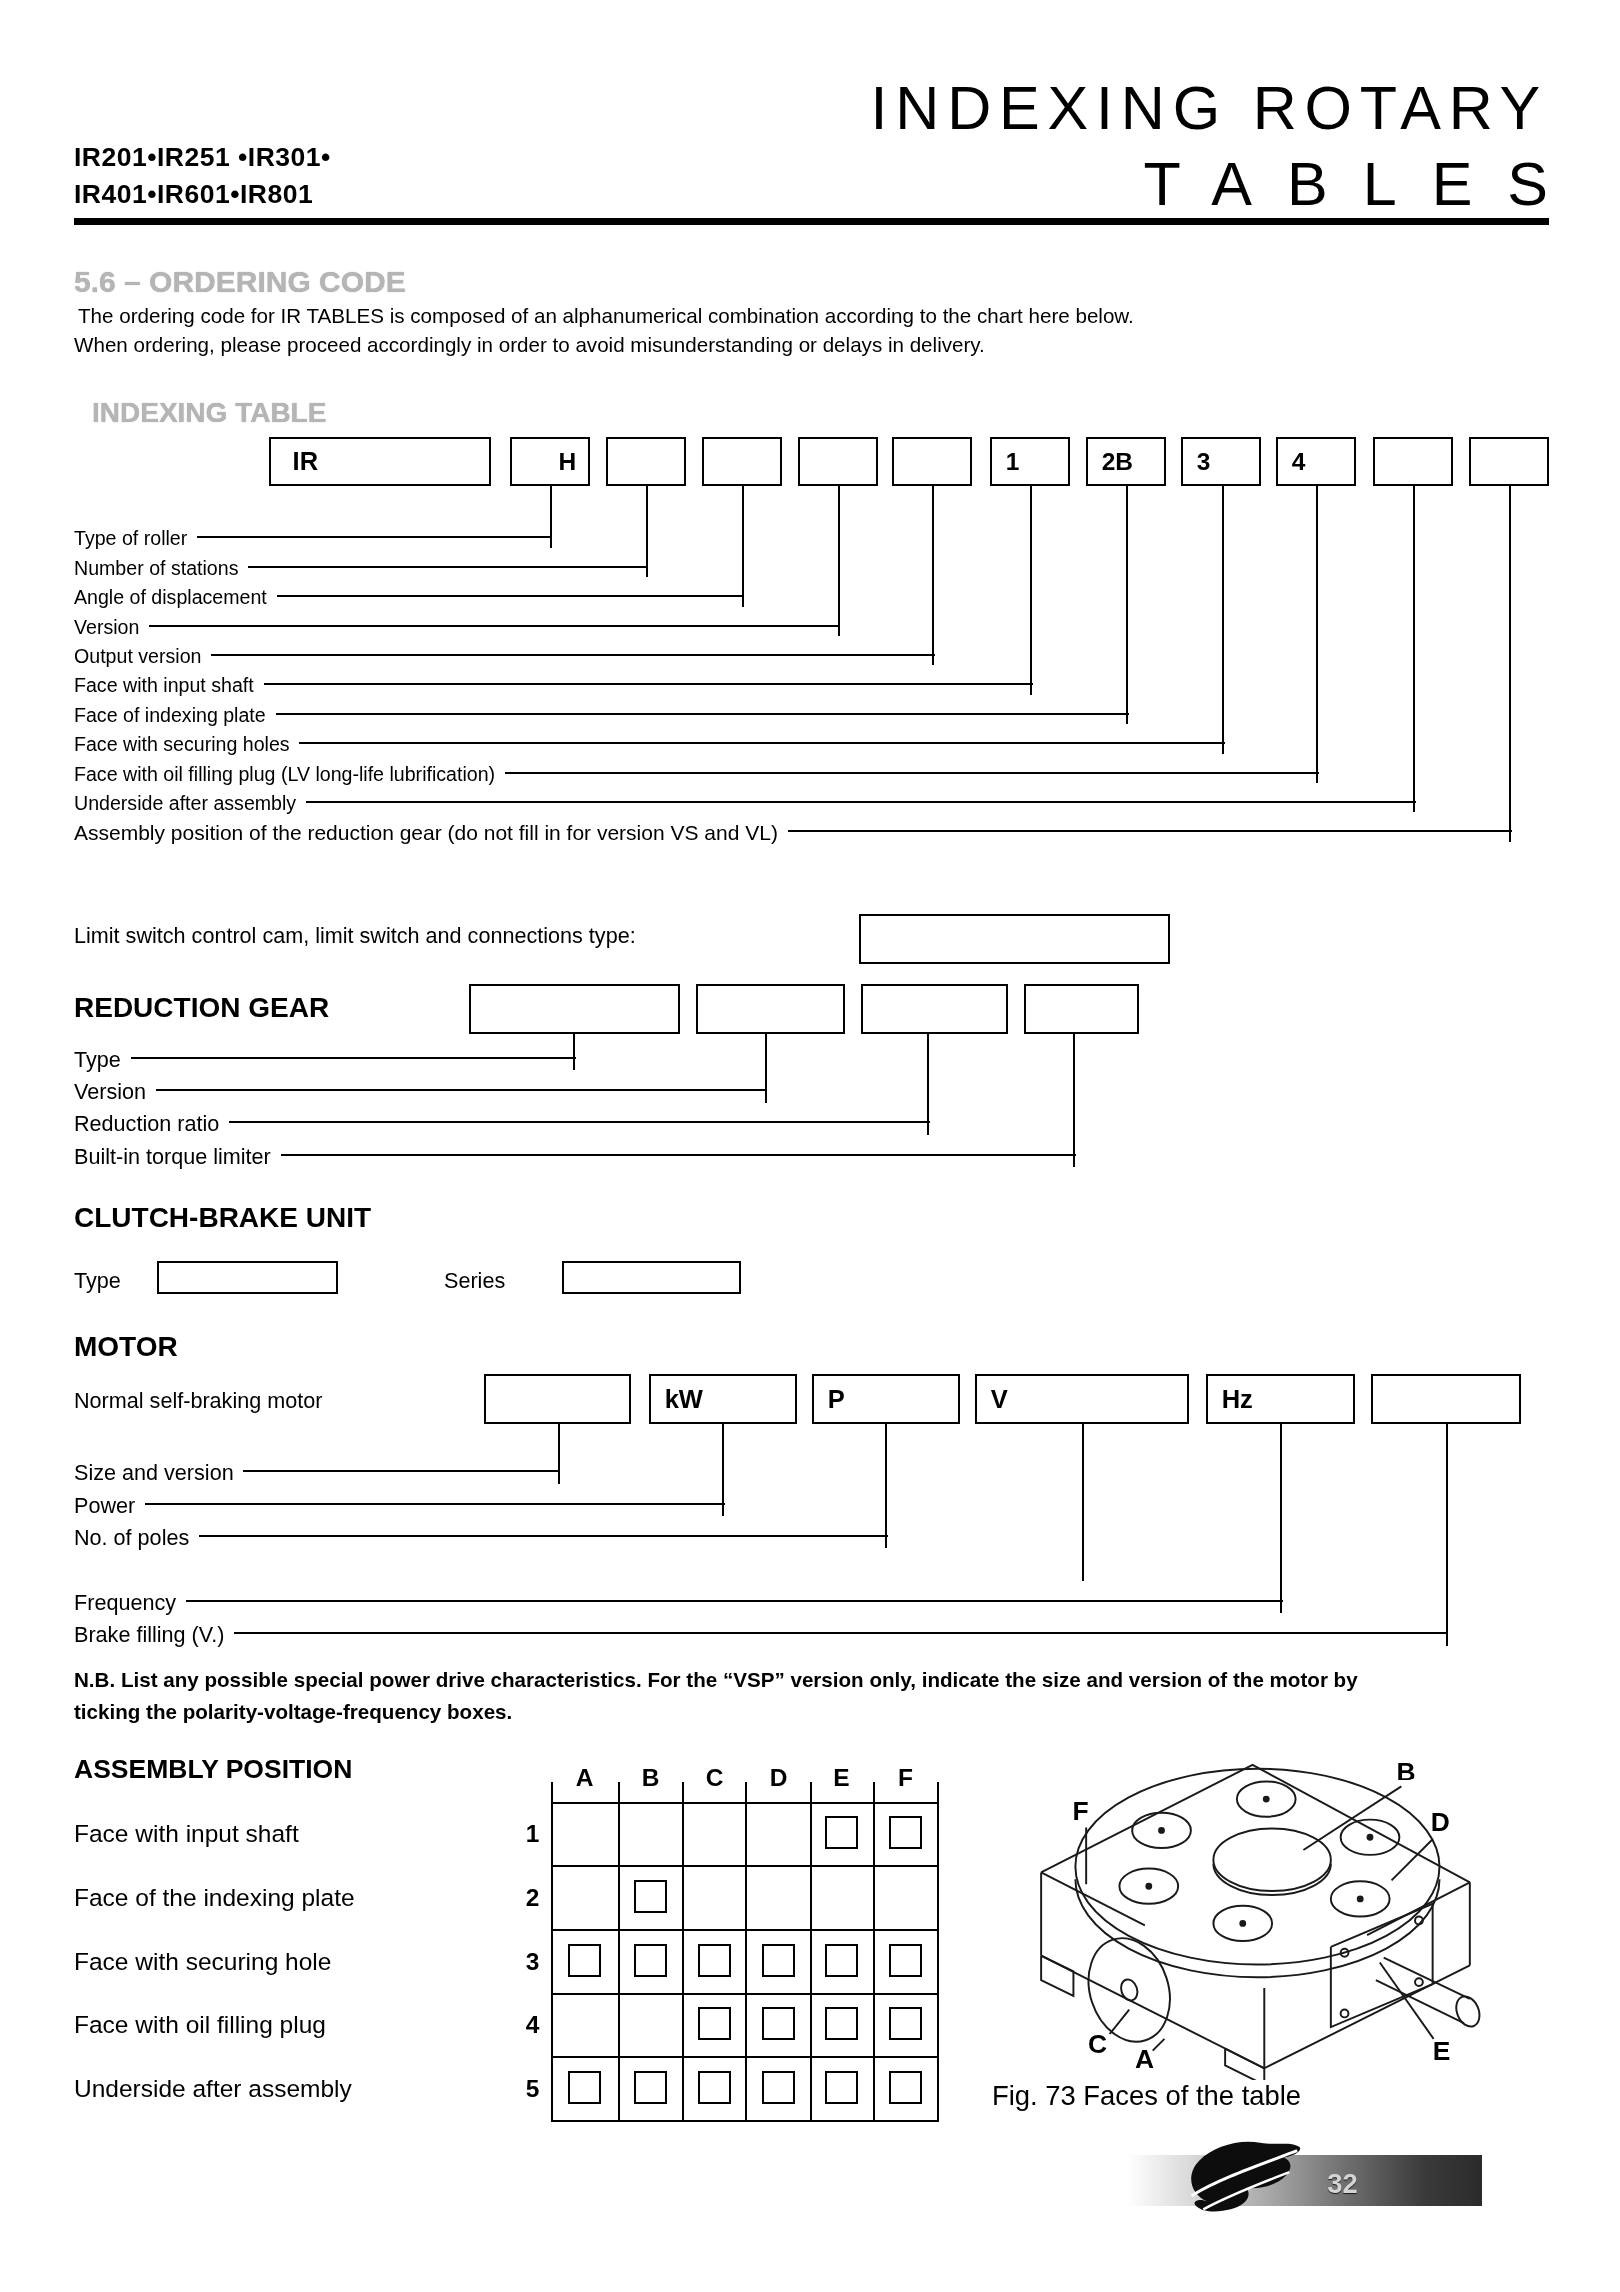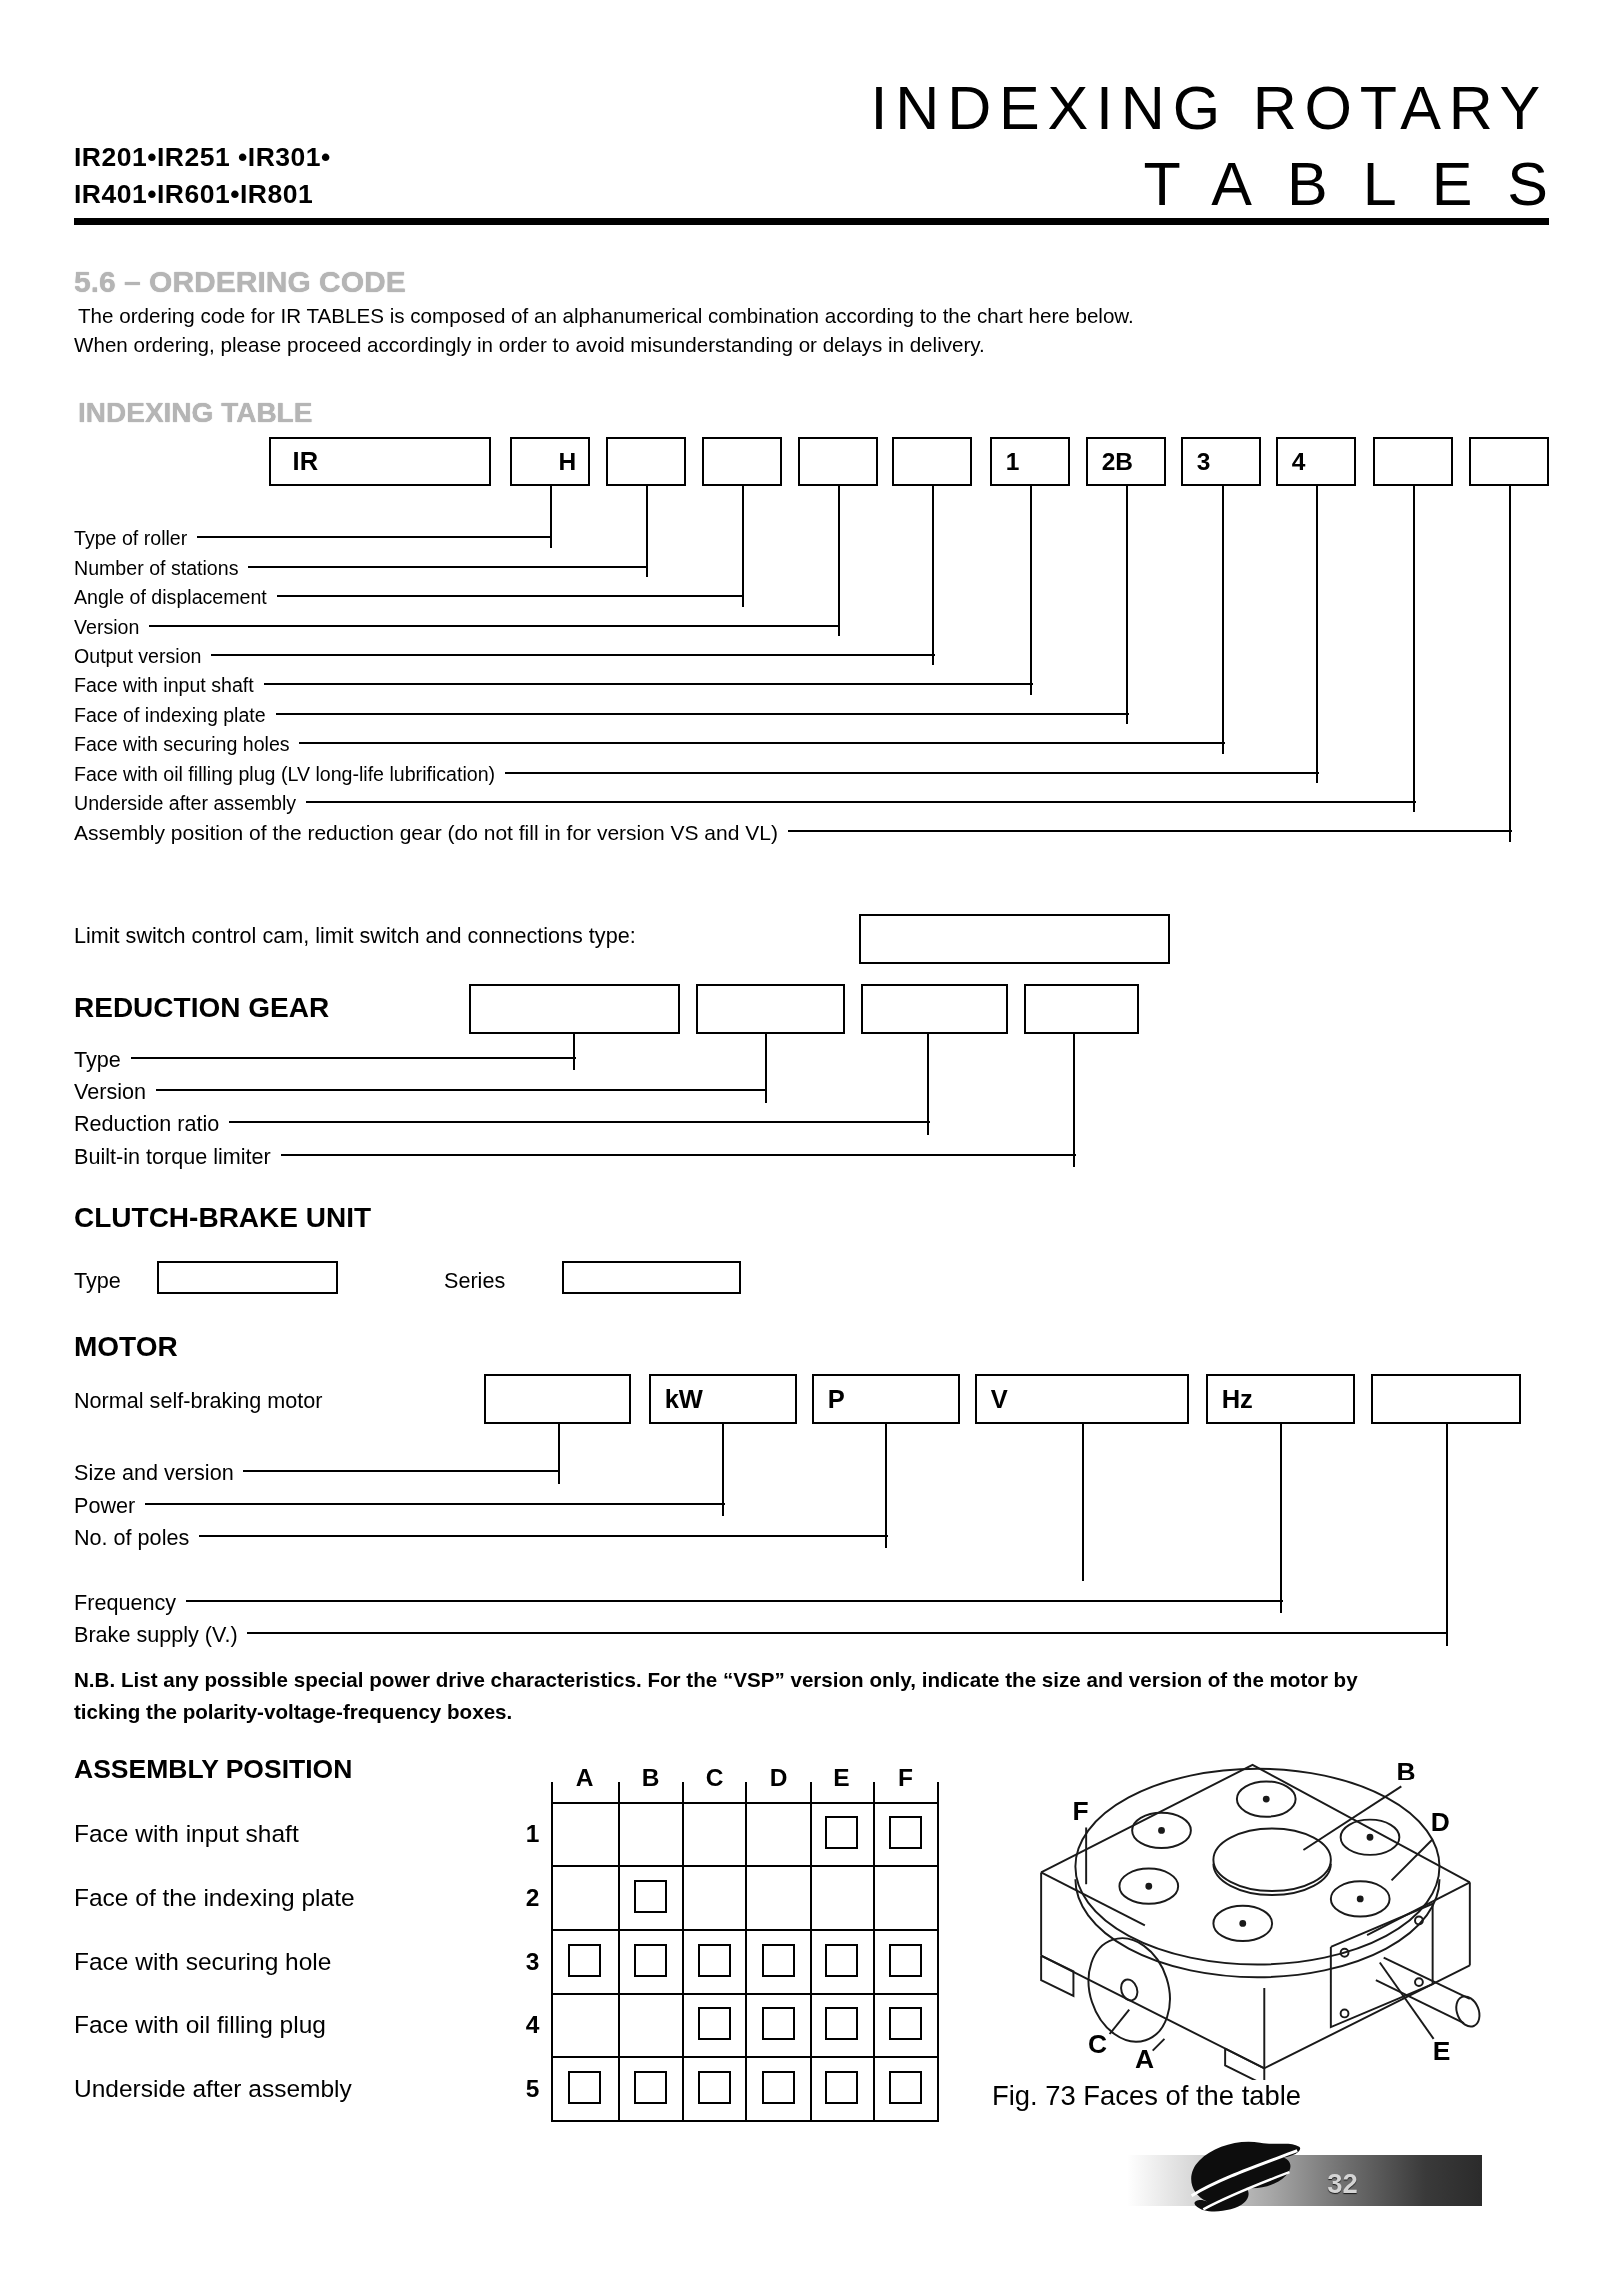--- a/index.html
+++ b/index.html
@@ -51,21 +51,21 @@
   <div class="abs" style="right:72px;top:73px;text-align:right;">
     <div class="title-line">INDEXING ROTARY</div>
     <div class="title-line2" style="margin-top:5.9px;margin-right:-35px;">TABLES</div>
   </div>
   <div class="abs rule" style="left:74px;top:218px;width:1475px;height:6.9px;"></div>
 
   <div class="abs h-gray nowrap" style="left:74px;top:265px;font-size:30px;">5.6 – ORDERING CODE</div>
   <div class="abs body-text nowrap" style="left:78px;top:304px;">The ordering code for IR TABLES is composed of an alphanumerical combination according to the chart here below.</div>
   <div class="abs body-text nowrap" style="left:74px;top:333px;">When ordering, please proceed accordingly in order to avoid misunderstanding or delays in delivery.</div>
 
-  <div class="abs h-gray nowrap" style="left:78px;top:397px;font-size:28px;">INDEXING TABLE</div>
+  <div class="abs h-gray nowrap" style="left:92px;top:397px;font-size:28px;">INDEXING TABLE</div>
 
   <div class="box left" style="left:269px;top:437px;width:222px;height:49px;font-size:25.5px;padding-left:21.6px;">IR</div>
   <div class="box right" style="left:510px;top:437px;width:80px;height:49px;font-size:24.5px;">H</div>
   <div class="box left" style="left:606px;top:437px;width:80px;height:49px;font-size:24.5px;"></div>
   <div class="box left" style="left:702px;top:437px;width:80px;height:49px;font-size:24.5px;"></div>
   <div class="box left" style="left:798px;top:437px;width:80px;height:49px;font-size:24.5px;"></div>
   <div class="box left" style="left:892px;top:437px;width:80px;height:49px;font-size:24.5px;"></div>
   <div class="box left" style="left:990px;top:437px;width:80px;height:49px;font-size:24.5px;">1</div>
   <div class="box left" style="left:1086px;top:437px;width:80px;height:49px;font-size:24.5px;">2B</div>
   <div class="box left" style="left:1181px;top:437px;width:80px;height:49px;font-size:24.5px;">3</div>
@@ -187,21 +187,21 @@
     </div>
   <div class="leader" style="left:74px;top:1525px;width:814px;height:25.5px;font-size:21.6px;">
       <span class="lbl">No. of poles</span>
       <span class="ln"></span>
     </div>
   <div class="leader" style="left:74px;top:1590px;width:1209px;height:25.5px;font-size:21.6px;">
       <span class="lbl">Frequency</span>
       <span class="ln"></span>
     </div>
   <div class="leader" style="left:74px;top:1622px;width:1374px;height:25.5px;font-size:21.6px;">
-      <span class="lbl">Brake supply (V.)</span>
+      <span class="lbl">Brake filling (V.)</span>
       <span class="ln"></span>
     </div>
 
   <div class="vln" style="left:558px;top:1424px;height:60px;"></div>
   <div class="vln" style="left:722px;top:1424px;height:92px;"></div>
   <div class="vln" style="left:885px;top:1424px;height:124px;"></div>
   <div class="vln" style="left:1082px;top:1424px;height:157px;"></div>
   <div class="vln" style="left:1280px;top:1424px;height:189px;"></div>
   <div class="vln" style="left:1446px;top:1424px;height:222px;"></div>
 

